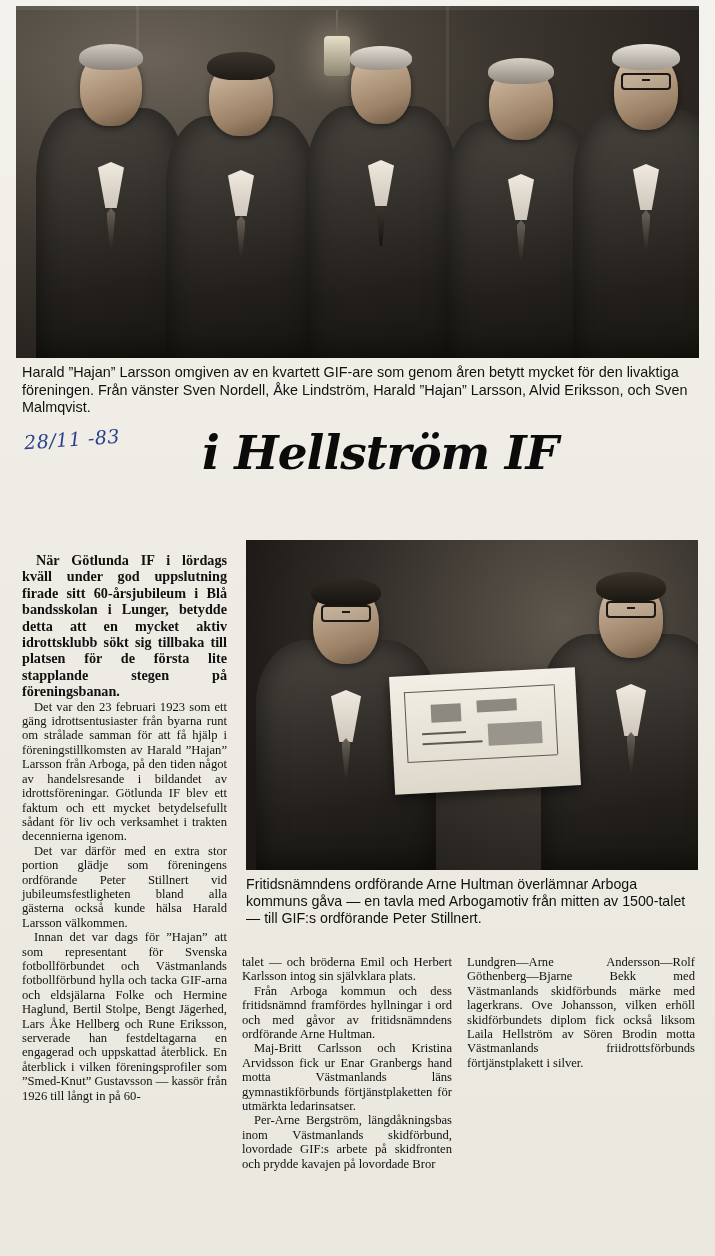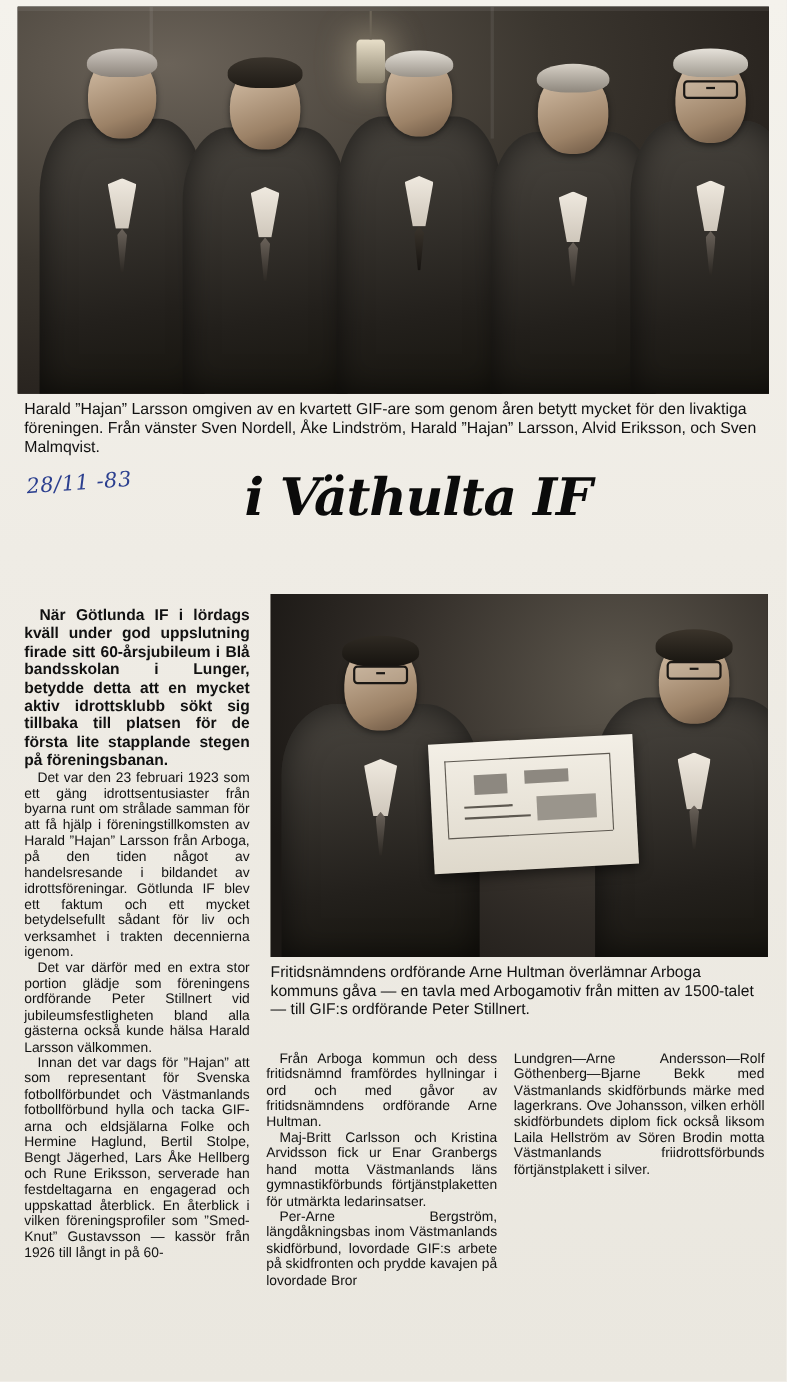--- a/index.html
+++ b/index.html
@@ -105,21 +105,21 @@
     font-size:47px;line-height:50px;
     letter-spacing:-1px;
     color:#0b0b0b;
   }
   .headline .l2{display:block;text-align:center;padding-right:60px;}
   
   .col{
     position:absolute;
     font-size:12.6px;line-height:14.4px;
     text-align:justify;
-    font-family:Liberation Sans, sans-serif;
+    font-family:Liberation Serif, serif;
     hyphens:auto;
   }
   .col p{margin:0 0 0 0;text-indent:12px;}
   .col p.first{text-indent:14px;}
   .lead{
     font-weight:bold;font-size:14.2px;line-height:16.4px;
   }
   .col1{left:22px;top:552px;width:205px;}
   .col2{left:242px;top:955px;width:210px;}
   .col3{left:467px;top:955px;width:228px;}
@@ -202,21 +202,21 @@
       <div class="hair" style="width:68px;height:26px;bottom:288px;background:linear-gradient(180deg,#e6e2da,#a09a90);"></div>
       <div class="glasses" style="bottom:268px;"></div>
     </div>
   </div>
 
   <div class="cap-top">Harald ”Hajan” Larsson omgiven av en kvartett GIF-are som genom åren betytt mycket för den livaktiga föreningen. Från vänster Sven Nordell, Åke Lindström, Harald ”Hajan” Larsson, Alvid Eriksson, och Sven Malmqvist.</div>
 
   <div class="date">28/11 -83</div>
 
   <div class="headline">
-    <span class="l2">i Väthulta IF</span>
+    <span class="l2">i Hellström IF</span>
   </div>
 
   <div class="photo-mid">
     <div class="bg2"></div>
 
     <div class="fig" style="left:10px;width:180px;height:330px;">
       <div class="body" style="width:180px;height:230px;bottom:0;"></div>
       <div class="shirt" style="bottom:128px;width:30px;height:52px;"></div>
       <div class="tie" style="bottom:92px;"></div>
       <div class="head" style="width:66px;height:80px;bottom:206px;"></div>
@@ -252,20 +252,21 @@
 
   <div class="col col1">
     <p class="first lead">När Götlunda IF i lördags kväll under god uppslutning firade sitt 60-årsjubileum i Blå bandsskolan i Lunger, betydde detta att en mycket aktiv idrottsklubb sökt sig tillbaka till platsen för de första lite stapplande stegen på föreningsbanan.</p>
     <p>Det var den 23 februari 1923 som ett gäng idrottsentusiaster från byarna runt om strålade samman för att få hjälp i föreningstillkomsten av Harald ”Hajan” Larsson från Arboga, på den tiden något av handelsresande i bildandet av idrottsföreningar. Götlunda IF blev ett faktum och ett mycket betydelsefullt sådant för liv och verksamhet i trakten decennierna igenom.</p>
     <p>Det var därför med en extra stor portion glädje som föreningens ordförande Peter Stillnert vid jubileumsfestligheten bland alla gästerna också kunde hälsa Harald Larsson välkommen.</p>
     <p>Innan det var dags för ”Hajan” att som representant för Svenska fotbollförbundet och Västmanlands fotbollförbund hylla och tacka GIF-arna och eldsjälarna Folke och Hermine Haglund, Bertil Stolpe, Bengt Jägerhed, Lars Åke Hellberg och Rune Eriksson, serverade han festdeltagarna en engagerad och uppskattad återblick. En återblick i vilken föreningsprofiler som ”Smed-Knut” Gustavsson — kassör från 1926 till långt in på 60-</p>
     <p></p>
   </div>
 
   <div class="col col2">
+    <p style="text-indent:0">talet — och bröderna Emil och Herbert Karlsson intog sin självklara plats.</p>
     <p>Från Arboga kommun och dess fritidsnämnd framfördes hyllningar i ord och med gåvor av fritidsnämndens ordförande Arne Hultman.</p>
     <p>Maj-Britt Carlsson och Kristina Arvidsson fick ur Enar Granbergs hand motta Västmanlands läns gymnastikförbunds förtjänstplaketten för utmärkta ledarinsatser.</p>
     <p>Per-Arne Bergström, längdåkningsbas inom Västmanlands skidförbund, lovordade GIF:s arbete på skidfronten och prydde kavajen på lovordade Bror</p>
   </div>
 
   <div class="col col3">
     <p style="text-indent:0">Lundgren—Arne Andersson—Rolf Göthenberg—Bjarne Bekk med Västmanlands skidförbunds märke med lagerkrans. Ove Johansson, vilken erhöll skidförbundets diplom fick också liksom Laila Hellström av Sören Brodin motta Västmanlands friidrottsförbunds förtjänstplakett i silver.</p>
   </div>
 
 </div>

